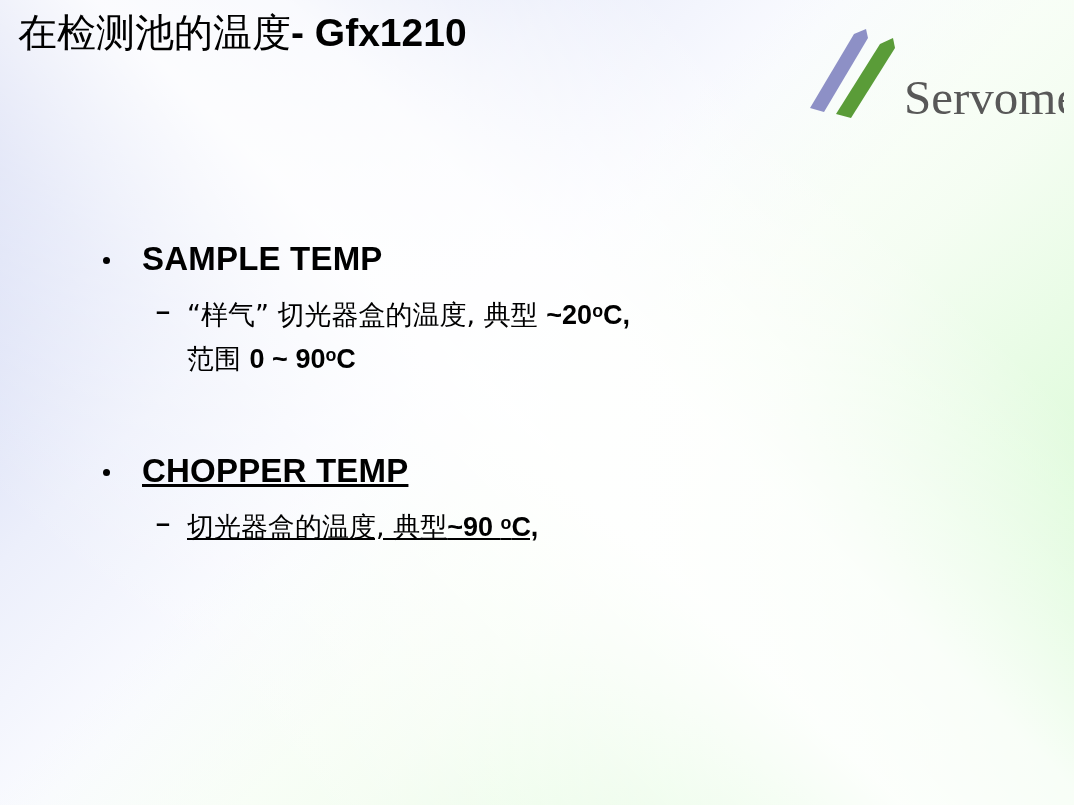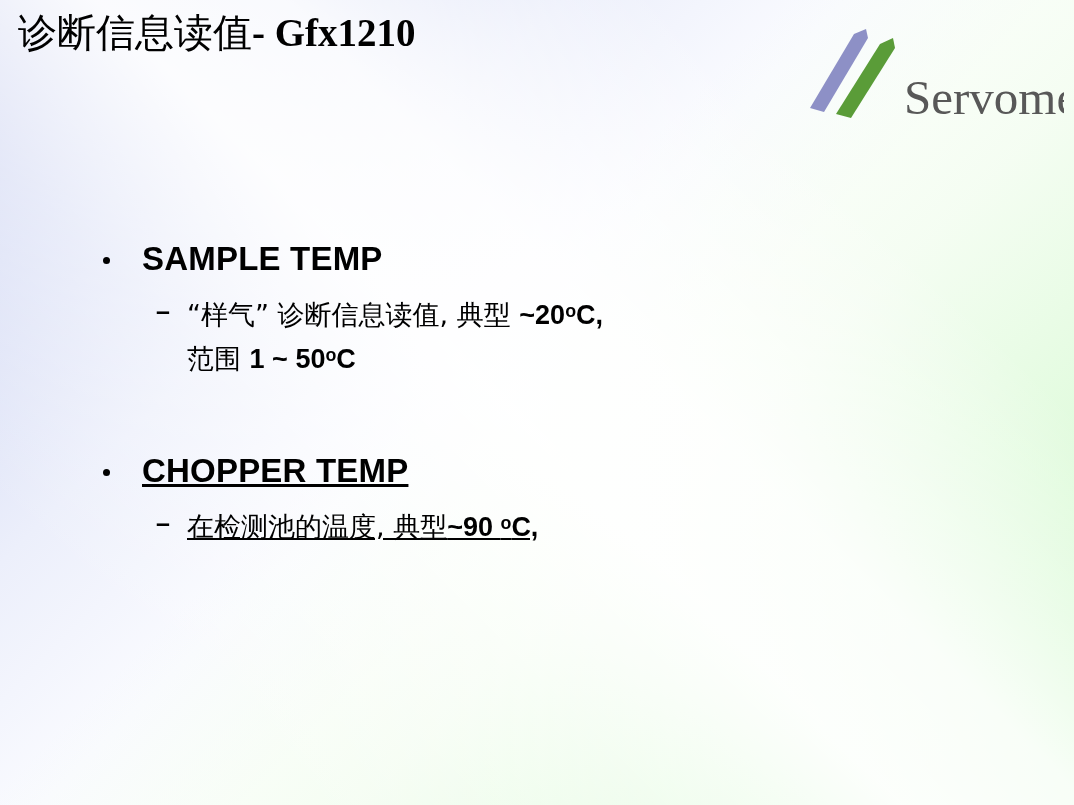--- a/index.html
+++ b/index.html
@@ -57,21 +57,21 @@
     color: #000000;
     letter-spacing: 0px;
     white-space: nowrap;
     z-index: 4;
   }
   .slide-title .zh {
     font-family: "DejaVu Sans", "Liberation Sans", sans-serif;
     font-weight: 400;
   }
   .slide-title .en {
-    font-family: Liberation Serif, serif;
+    font-family: Liberation Sans, sans-serif;
     font-weight: 700;
     margin-top: 8px;
   }
 
   
   .logo {
     position: absolute;
     right: 10px;
     top: 22px;
     width: 272px;
@@ -152,21 +152,21 @@
   }
 </style>
 </head>
 <body>
 
 <div id="slide">
 
   <div class="sheen"></div>
 
   <h1 class="slide-title">
-    <span class="zh">诊断信息读值</span><span class="en">- Gfx1210</span>
+    <span class="zh">在检测池的温度</span><span class="en">- Gfx1210</span>
   </h1>
 
   <div class="logo">
     <svg viewBox="0 0 272 110" xmlns="http://www.w3.org/2000/svg" aria-hidden="true">
       <g>
         <path d="M18 86 L62 12 L74 7 L76 16 L32 90 Z" fill="#8d90c6"></path>
       </g>
       <g>
         <path d="M44 92 L88 22 L101 16 L103 26 L59 96 Z" fill="#5a9c38"></path>
       </g>
@@ -176,30 +176,30 @@
 
   <div class="content">
 
     <div class="bullet-block">
       <div class="bullet-l1">
         <span class="dot"></span>
         <span>SAMPLE TEMP</span>
       </div>
       <div class="sub">
         <span class="dash">–</span>
-        <span class="line"><span class="zhtxt">“样气” 诊断信息读值, 典型 </span><span class="num">~20</span><span class="deg">o</span><span class="num">C,</span></span>
-        <span class="line indent"><span class="zhtxt">范围 </span><span class="num">1 ~ 50</span><span class="deg">o</span><span class="num">C</span></span>
+        <span class="line"><span class="zhtxt">“样气” 切光器盒的温度, 典型 </span><span class="num">~20</span><span class="deg">o</span><span class="num">C,</span></span>
+        <span class="line indent"><span class="zhtxt">范围 </span><span class="num">0 ~ 90</span><span class="deg">o</span><span class="num">C</span></span>
       </div>
     </div>
 
     <div class="bullet-block second">
       <div class="bullet-l1">
         <span class="dot"></span>
         <span>CHOPPER TEMP</span>
       </div>
       <div class="sub">
         <span class="dash">–</span>
-        <span class="line"><span class="zhtxt">在检测池的温度, 典型</span><span class="num">~90 </span><span class="deg">o</span><span class="num">C,</span></span>
+        <span class="line"><span class="zhtxt">切光器盒的温度, 典型</span><span class="num">~90 </span><span class="deg">o</span><span class="num">C,</span></span>
       </div>
     </div>
 
   </div>
 </div>
 
 </body></html>

